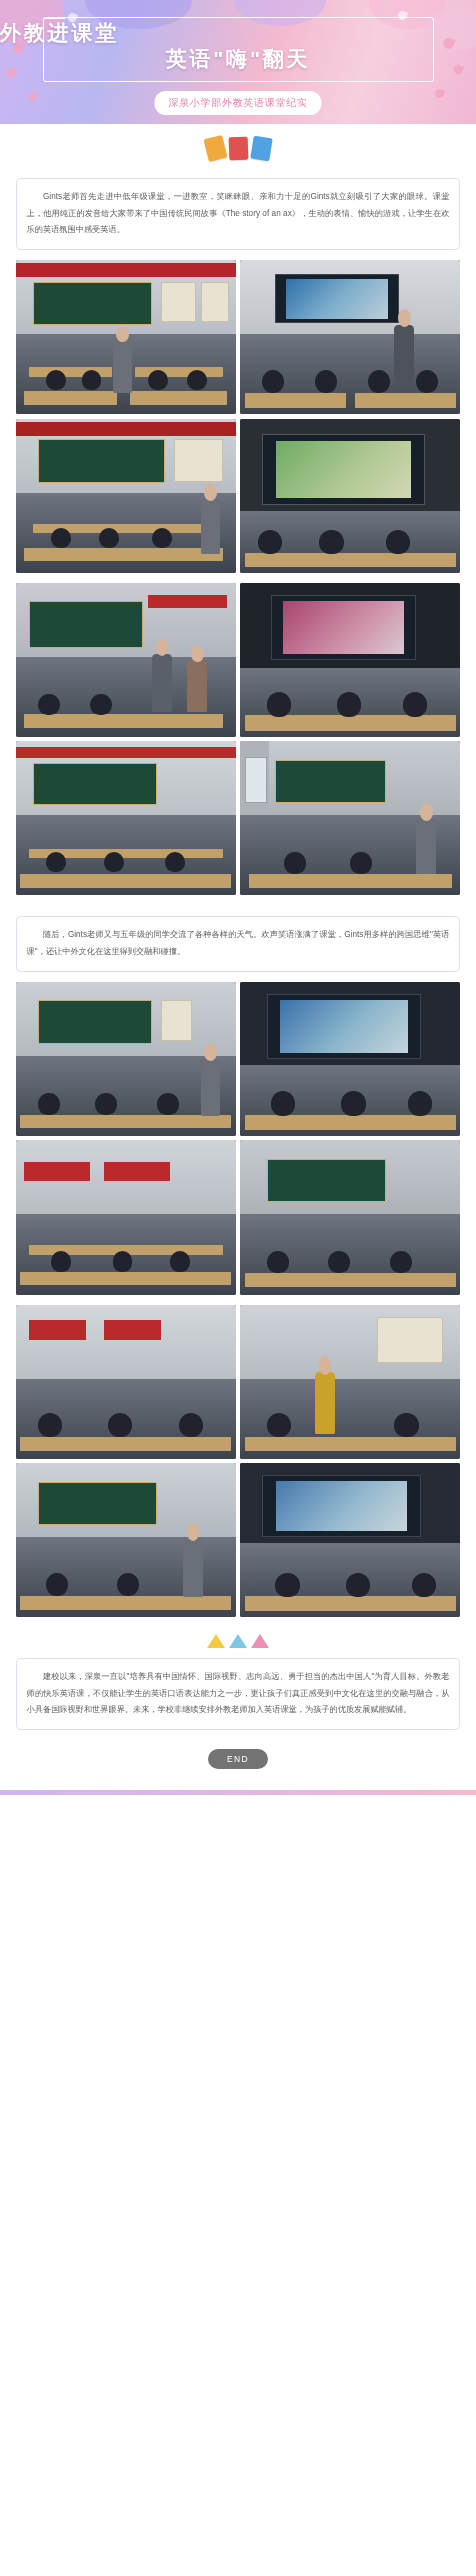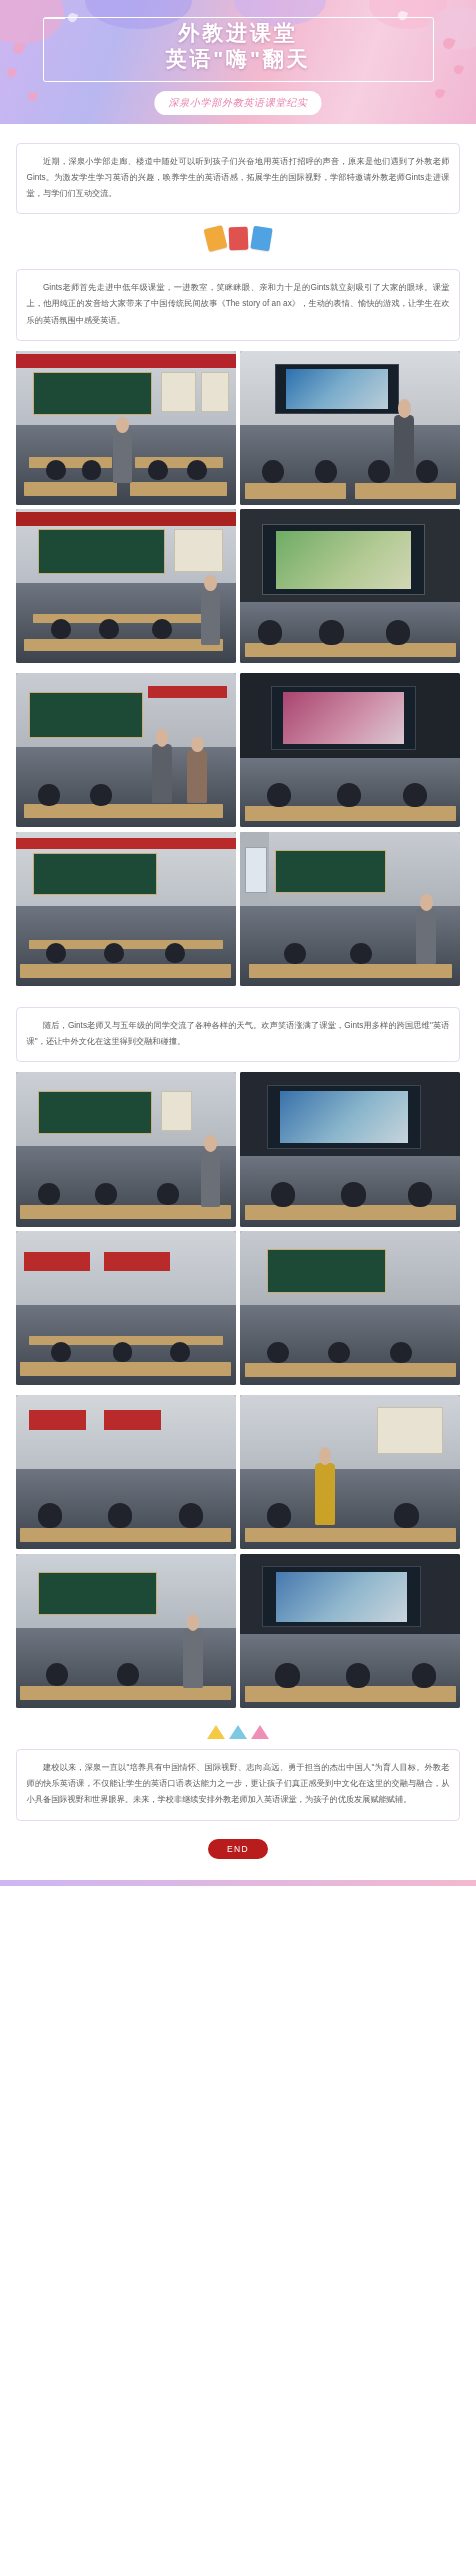--- a/index.html
+++ b/index.html
@@ -66,21 +66,20 @@
   .title-frame::after {
     content: "";
     position: absolute;
     width: 21px; height: 1.4px;
     background: #ffffff;
   }
   .title-text {
     position: absolute;
     left: 0; right: 0;
     top: 18.5px;
-    text-align: center;
     color: #ffffff;
     font-size: 21px;
     font-weight: bold;
     letter-spacing: 2.8px;
     line-height: 27px;
     text-shadow: 0 1.4px 2.8px rgba(120,60,120,.35);
   }
   .title-line2 {
     position: absolute;
     left: 0; right: 0;
@@ -98,21 +97,20 @@
     left: 50%;
     transform: translateX(-50%);
     top: 91px;
     background: #ffffff;
     color: #e87fae;
     font-size: 10px;
     letter-spacing: 0.7px;
     padding: 5px 14px;
     border-radius: 11.4px;
     white-space: nowrap;
-    font-style: italic;
   }
 
   
   .content {
     padding: 0 0 0 0;
     background: #fff;
   }
   .para-card {
     margin: 18.5px 15.6px 0 15.6px;
     border: 0.7px solid #e7d9f2;
@@ -257,21 +255,21 @@
   .tri.t1 { border-bottom: 14px solid #f6c945; }
   .tri.t2 { border-bottom: 14px solid #7ec8e3; }
   .tri.t3 { border-bottom: 14px solid #ef8fb5; }
 
   .end-wrap {
     display: flex;
     justify-content: center;
     padding: 18.5px 0 21px 0;
   }
   .end-pill {
-    background: #b91c1c;
+    background: #737373;
     color: #fff;
     font-size: 8.5px;
     letter-spacing: 1.4px;
     padding: 5px 18.5px;
     border-radius: 10px;
   }
   .bottom-band {
     height: 5.7px;
     background: linear-gradient(90deg,#cdb6f2,#f3b9cf);
   }
@@ -298,23 +296,20 @@
     <div class="petal p8"></div>
 
     <div class="title-frame"></div>
     <div class="title-text">外教进课堂</div>
     <div class="title-line2">英语"嗨"翻天</div>
     <div class="subtitle-pill">深泉小学部外教英语课堂纪实</div>
   </div>
 
   <div class="content">
 
-    <div class="para-card">
-      <p>近期，深泉小学部走廊、楼道中随处可以听到孩子们兴奋地用英语打招呼的声音，原来是他们遇到了外教老师Gints。为激发学生学习英语的兴趣，唤养学生的英语语感，拓展学生的国际视野，学部特邀请外教老师Gints走进课堂，与学们们互动交流。</p>
-    </div>
 
     <div class="divider-icons">
       <span class="mini-card c1"></span>
       <span class="mini-card c2"></span>
       <span class="mini-card c3"></span>
     </div>
 
     <div class="para-card">
       <p>Gints老师首先走进中低年级课堂，一进教室，笑眯眯眼、亲和力十足的Gints就立刻吸引了大家的眼球。课堂上，他用纯正的发音给大家带来了中国传统民间故事《The story of an ax》，生动的表情、愉快的游戏，让学生在欢乐的英语氛围中感受英语。</p>
     </div>

